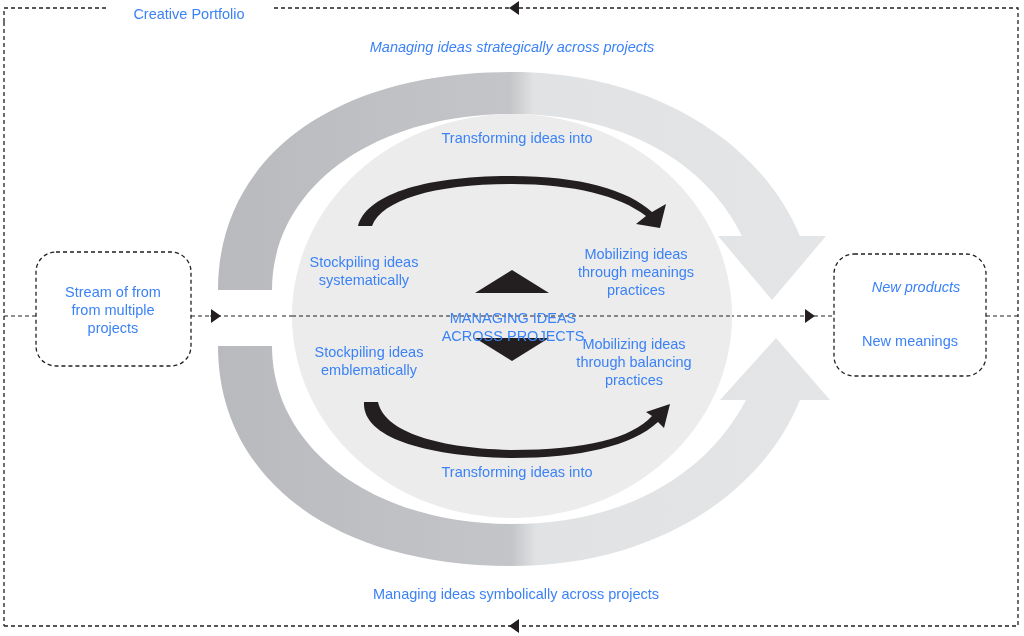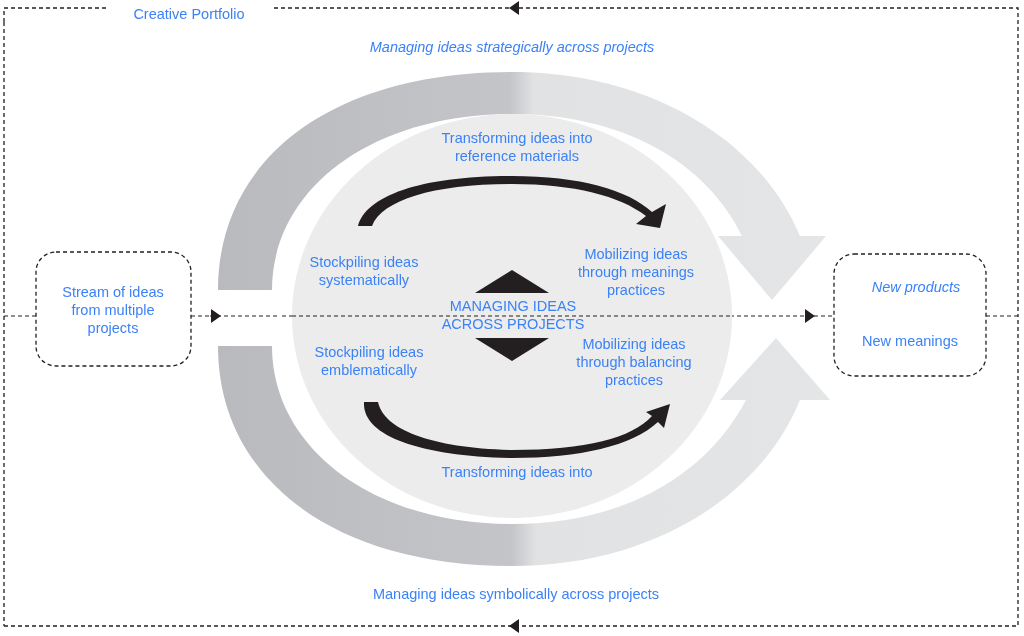--- a/index.html
+++ b/index.html
@@ -3,21 +3,21 @@
 <meta charset="utf-8">
 <style>
   html, body { margin: 0; padding: 0; background: #ffffff; }
   body { width: 1024px; height: 636px; position: relative; overflow: hidden;
          font-family: "Liberation Sans", sans-serif; color: #231f20; }
   #diagram { position: absolute; left: 0; top: 0; }
   .lbl { position: absolute; text-align: center; font-size: 14.5px; line-height: 18px;
          font-family: "Liberation Sans", sans-serif; color: #3b82f6; white-space: nowrap;
          transform: translateX(-50%); }
   .lbl .ln { display: block; }
-  .caps { font-size: 14.5px; letter-spacing: 0; }
+  .caps { font-size: 14.5px; letter-spacing: 0; margin-top: 12px; }
 </style>
 </head>
 <body>
 
 <svg id="diagram" width="1024" height="636" viewBox="0 0 1024 636">
   <defs>
     <linearGradient id="topArcGrad" x1="0" y1="0" x2="1" y2="0">
       <stop offset="0" stop-color="#b9babd"></stop>
       <stop offset="0.48" stop-color="#c4c5c8"></stop>
       <stop offset="0.52" stop-color="#e1e2e3"></stop>
@@ -80,35 +80,34 @@
 </div>
 
 <div class="lbl" style="left:512px; top:38px;font-style:italic;">
   <span class="ln">Managing ideas strategically across projects</span>
 </div>
 <div class="lbl" style="left:516px; top:573px;margin-top:12px;">
   <span class="ln">Managing ideas symbolically across projects</span>
 </div>
 
 <div class="lbl" style="left:113px; top:283px;">
-  <span class="ln">Stream of ideas</span>
+  <span class="ln">Stream of from</span>
   <span class="ln">from multiple</span>
   <span class="ln">projects</span>
 </div>
 
 <div class="lbl" style="left:916px; top:278px;font-style:italic;">
   <span class="ln">New products</span>
 </div>
 <div class="lbl" style="left:910px; top:332px;">
   <span class="ln">New meanings</span>
 </div>
 
 <div class="lbl" style="left:517px; top:129px;">
   <span class="ln">Transforming ideas into</span>
-  <span class="ln">reference materials</span>
 </div>
 <div class="lbl" style="left:517px; top:463px;">
   <span class="ln">Transforming ideas into</span>
 </div>
 
 <div class="lbl" style="left:364px; top:253px;">
   <span class="ln">Stockpiling ideas</span>
   <span class="ln">systematically</span>
 </div>
 <div class="lbl" style="left:369px; top:343px;">

